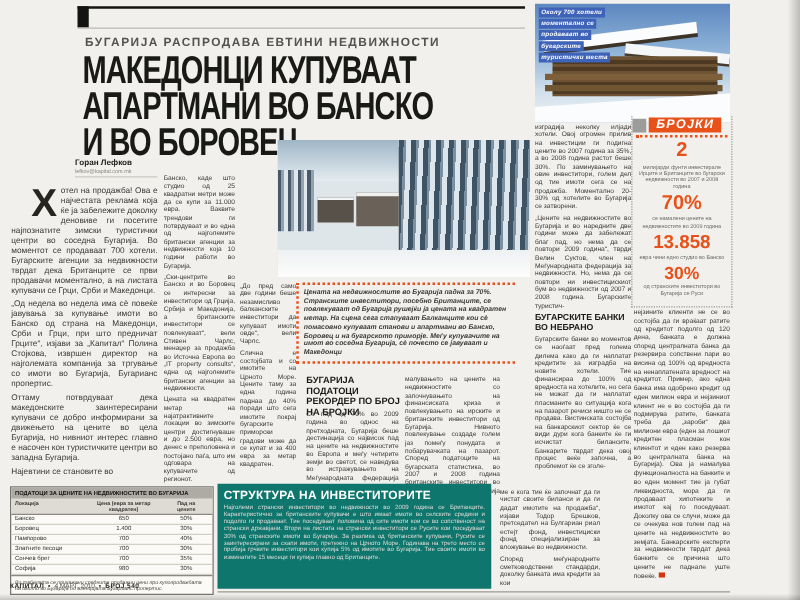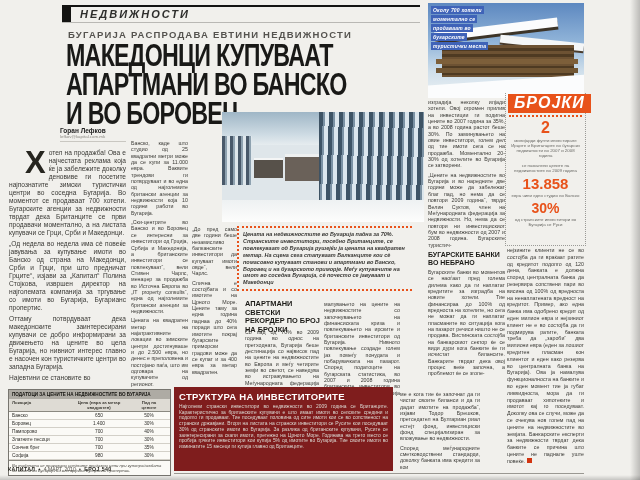--- a/index.html
+++ b/index.html
@@ -65,55 +65,54 @@
   .ch-balc{position:absolute;left:8px;top:56px;width:142px;height:5px;background:#7d5f3a;box-shadow:0 9px 0 #715634;}
   .ch-snow{position:absolute;left:-6px;bottom:-8px;width:110%;height:26px;background:#fbfcfd;transform:skewY(-4deg);}
   .labels{left:431px;top:6px;}
   .label-line{display:table;background:#3f63b8;color:#fff;font-size:5px;font-weight:bold;font-style:italic;
       padding:1px 2px;margin-bottom:1px;white-space:nowrap;letter-spacing:0.2px;}
   
   .brojki{left:505px;top:93px;width:79px;height:152px;border-left:1px dotted #9a9a96;border-right:1px dotted #9a9a96;
       border-bottom:1px dotted #9a9a96;}
   .brojki-head{display:flex;align-items:center;margin:1px 0 2px 0;}
   .brojki-sq{width:11px;height:11px;background:#9c9c9a;margin-right:2px;}
-  .brojki-title{background:#e8521a;color:#fff;font-size:16px;font-weight:bold;font-style:italic;
+  .brojki-title{background:#e8521a;color:#fff;font-size:10px;font-weight:bold;font-style:italic;
       padding:0 6px 1px 6px;letter-spacing:1px;}
   .brojki-sep{height:0;border-bottom:2px dotted #e8521a;margin:1px 3px 3px 3px;}
   .stat-value{color:#e8521a;font-weight:bold;text-align:center;line-height:1.05;}
   .v1,.v2{font-size:16px;}.v3{font-size:15px;}.v4{font-size:14px;}
   .stat-caption{font-size:4.4px;line-height:5.2px;color:#6a6a66;text-align:center;padding:1px 4px 3px 4px;}
   
   .ptable{left:8px;top:389px;width:161px;border:1px solid #77756f;background:#fbfaf6;}
   .pt-title{background:#aeaba4;color:#14130f;font-size:4.6px;font-weight:bold;padding:2px 3px;}
   .pt-head{display:grid;grid-template-columns:57px 66px 34px;background:#dedbd4;border-bottom:1px solid #8a8880;
       font-size:4.3px;font-weight:bold;color:#3c3a34;}
   .pt-head span{padding:1px 3px;}
   .pt-row{display:grid;grid-template-columns:57px 66px 34px;font-size:4.8px;color:#2e2d29;border-bottom:1px solid #d3d0c8;}
   .pt-row span{padding:1px 3px;}
   .c-mid{text-align:center;}
   .pt-foot{font-size:4.2px;font-style:italic;color:#4a4842;padding:2px 3px;line-height:5.1px;border-top:1px solid #8a8880;}
   
-  .sbox{left:174px;top:387px;width:219px;height:84px;background:#7f1d1d;color:#f2f1ed;padding:4px 5px;box-sizing:border-box;}
+  .sbox{left:174px;top:387px;width:219px;height:84px;background:#0f766e;color:#f2f1ed;padding:4px 5px;box-sizing:border-box;}
   .sbox-title{font-size:9.5px;font-weight:bold;letter-spacing:0.3px;color:#fff;margin-bottom:2px;}
   .sbox-text{font-size:4.9px;line-height:5.7px;text-align:justify;color:#dcdbd5;}
   .bottom-rule{left:174px;top:473px;width:410px;height:1px;background:#9a9892;}
   
   .footer{left:8px;top:466px;font-size:5.2px;color:#26251f;display:flex;gap:3px;align-items:center;}
   .f-bold{font-weight:bold;letter-spacing:0.4px;}
   .f-date{color:#5a5852;}
 </style>
 </head>
 <body>
 
 <div class="page">
 
   <div class="abs kicker-rule"></div>
   <div class="abs kicker-block"></div>
   <div class="abs kicker-underline"></div>
-  <div class="abs kicker">НЕДВИЖНОСТИ</div>
 
   <div class="abs subtitle">БУГАРИЈА РАСПРОДАВА ЕВТИНИ НЕДВИЖНОСТИ</div>
   <div class="abs hl hl1">МАКЕДОНЦИ КУПУВААТ</div>
   <div class="abs hl hl2">АПАРТМАНИ ВО БАНСКО</div>
   <div class="abs hl hl3">И ВО БОРОВЕЦ</div>
 
   <div class="abs byline">
     <div class="byline-author">Горан Лефков</div>
     <div class="byline-email">lefkov@kapital.com.mk</div>
   </div>
@@ -141,21 +140,21 @@
     <div class="mp-trees-r"></div>
     <div class="mp-trees-l"></div>
     <div class="mp-b1"></div>
     <div class="mp-b2"></div>
     <div class="mp-snow"></div>
   </div>
 
   <div class="abs caption">Цената на недвижностите во Бугарија падна за 70%. Странските инвеститори, посебно Британците, се повлекуваат од Бугарија рушејќи ја цената на квадратен метар. На сцена сега стапуваат Балканците кои сè помасовно купуваат станови и апартмани во Банско, Боровец и на бугарското приморје. Меѓу купувачите на имот во соседна Бугарија, сè почесто се јавуваат и Македонци</div>
 
   <div class="abs sh-world subhead">
-    <span class="sh-line">АПАРТМАНИ СВЕТСКИ</span>
+    <span class="sh-line">БУГАРИЈА ПОДАТОЦИ</span>
     <span class="sh-line">РЕКОРДЕР ПО БРОЈ</span>
     <span class="sh-line">НА БРОЈКИ</span>
   </div>
   <div class="abs col colD bodytext">
     <p>Со пад од 70% во 2009 година во однос на претходната, Бугарија беше дестинација со највисок пад на цените на недвижностите во Европа и меѓу четирите земји во светот, се наведува во истражувањето на Меѓународната федерација за недвижности.</p>
   </div>
   <div class="abs col colE2 bodytext">
     <p>малувањето на цените на недвижностите со започнувањето на финансиската криза и повлекувањето на ирските и британските инвеститори од Бугарија. Нивното повлекување создаде голем јаз помеѓу понудата и побарувачката на пазарот. Според податоците на бугарската статистика, во 2007 и 2008 година британските инвеститори во бугарски недвижности вложија две милијарди фунти и</p>
   </div>
 
@@ -186,20 +185,21 @@
   </div>
 
   <div class="abs brojki">
     <div class="brojki-head">
       <span class="brojki-sq"></span>
       <span class="brojki-title">БРОЈКИ</span>
     </div>
     <div class="brojki-sep"></div>
     <div class="stat-value v1">2</div>
     <div class="stat-caption">милијарди фунти инвестирале Ирците и Британците во бугарски недвижности во 2007 и 2008 година</div>
+    <div class="stat-value v2">70%</div>
     <div class="stat-caption">се намалени цените на недвижностите во 2009 година</div>
     <div class="stat-value v3">13.858</div>
     <div class="stat-caption">евра чини едно студио во Банско</div>
     <div class="stat-value v4">30%</div>
     <div class="stat-caption">од странските инвеститори во Бугарија се Руси</div>
   </div>
 
   <div class="abs col colH bodytext">
     <p><span>нејзините клиенти не се во состојба да ги враќаат ратите од кредитот подолго од 120 дена, банката е должна според централната банка да резервира сопствени пари во висина од 100% од вредноста на ненаплатената вредност на кредитот. Пример, ако една банка има одобрено кредит од еден милион евра и нејзиниот клиент не е во состојба да ги подмирува ратите, банката треба да „зароби“ два милиони евра (еден за лошиот кредитен пласман кон клиентот и еден како резерва во централната банка на Бугарија). Ова ја намалува функционалноста на банките и во еден момент тие ја губат ликвидноста, мора да ги продаваат хипотеките и имотот кај го поседуваат. Доколку ова се случи, може да се очекува нов голем пад на цените на недвижностите во земјата. Банкарските експерти за недвижности тврдат дека банките се причина што цените не паднале уште повеќе.</span><span class="endmark"></span></p>
   </div>

